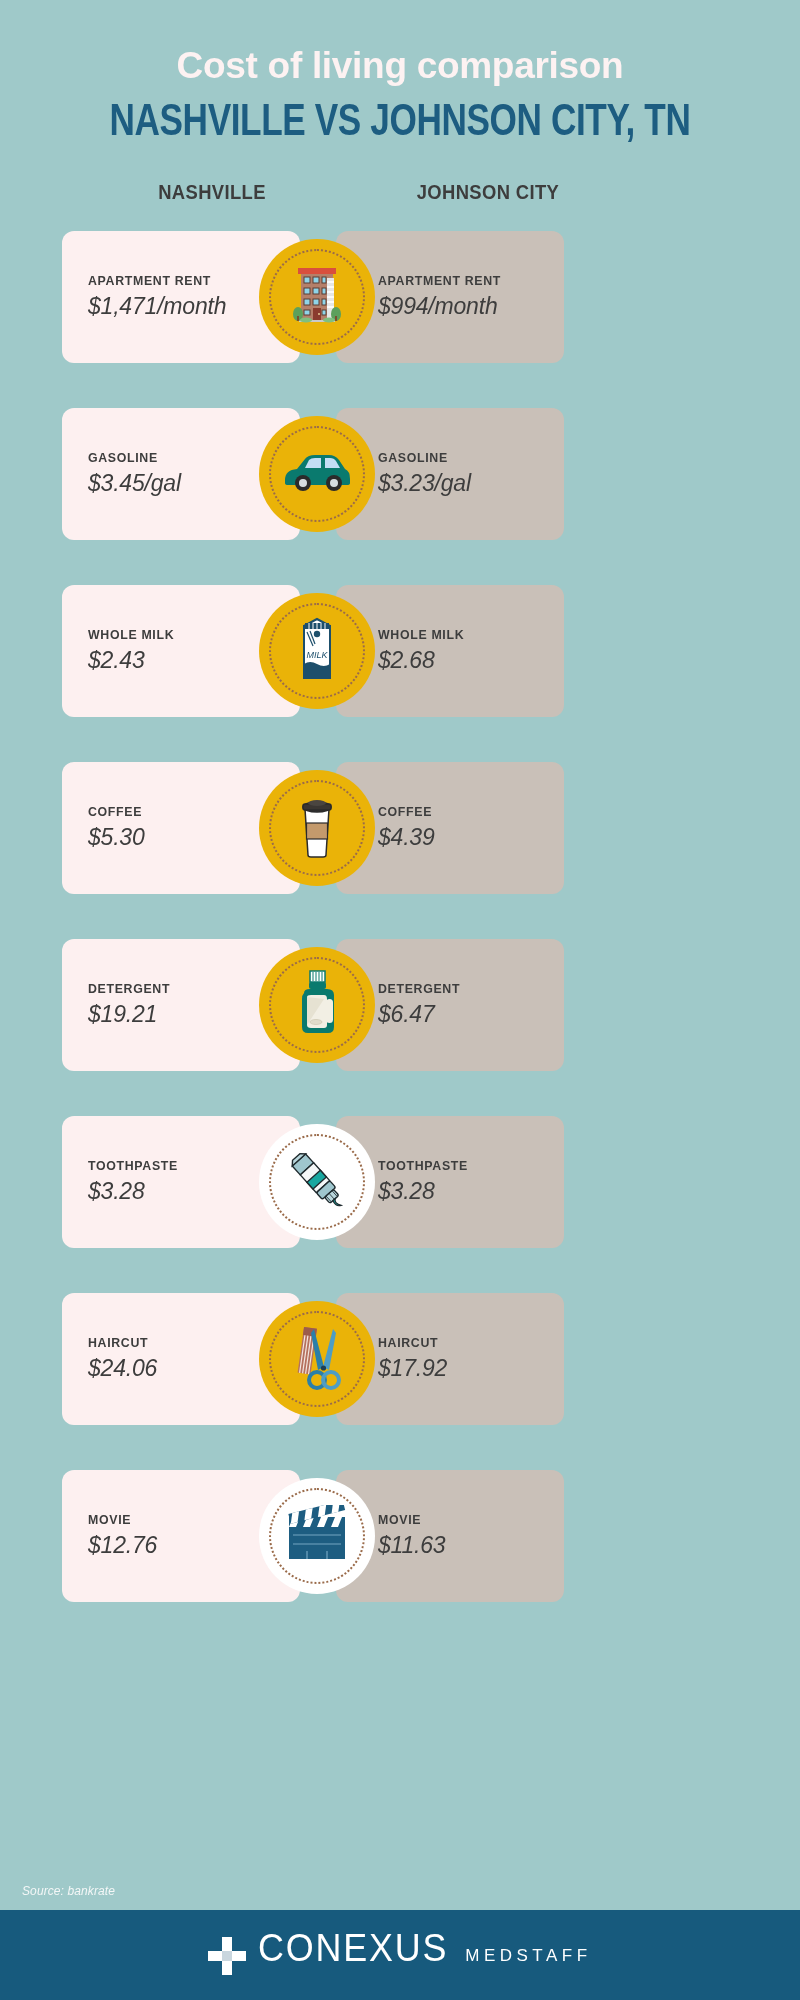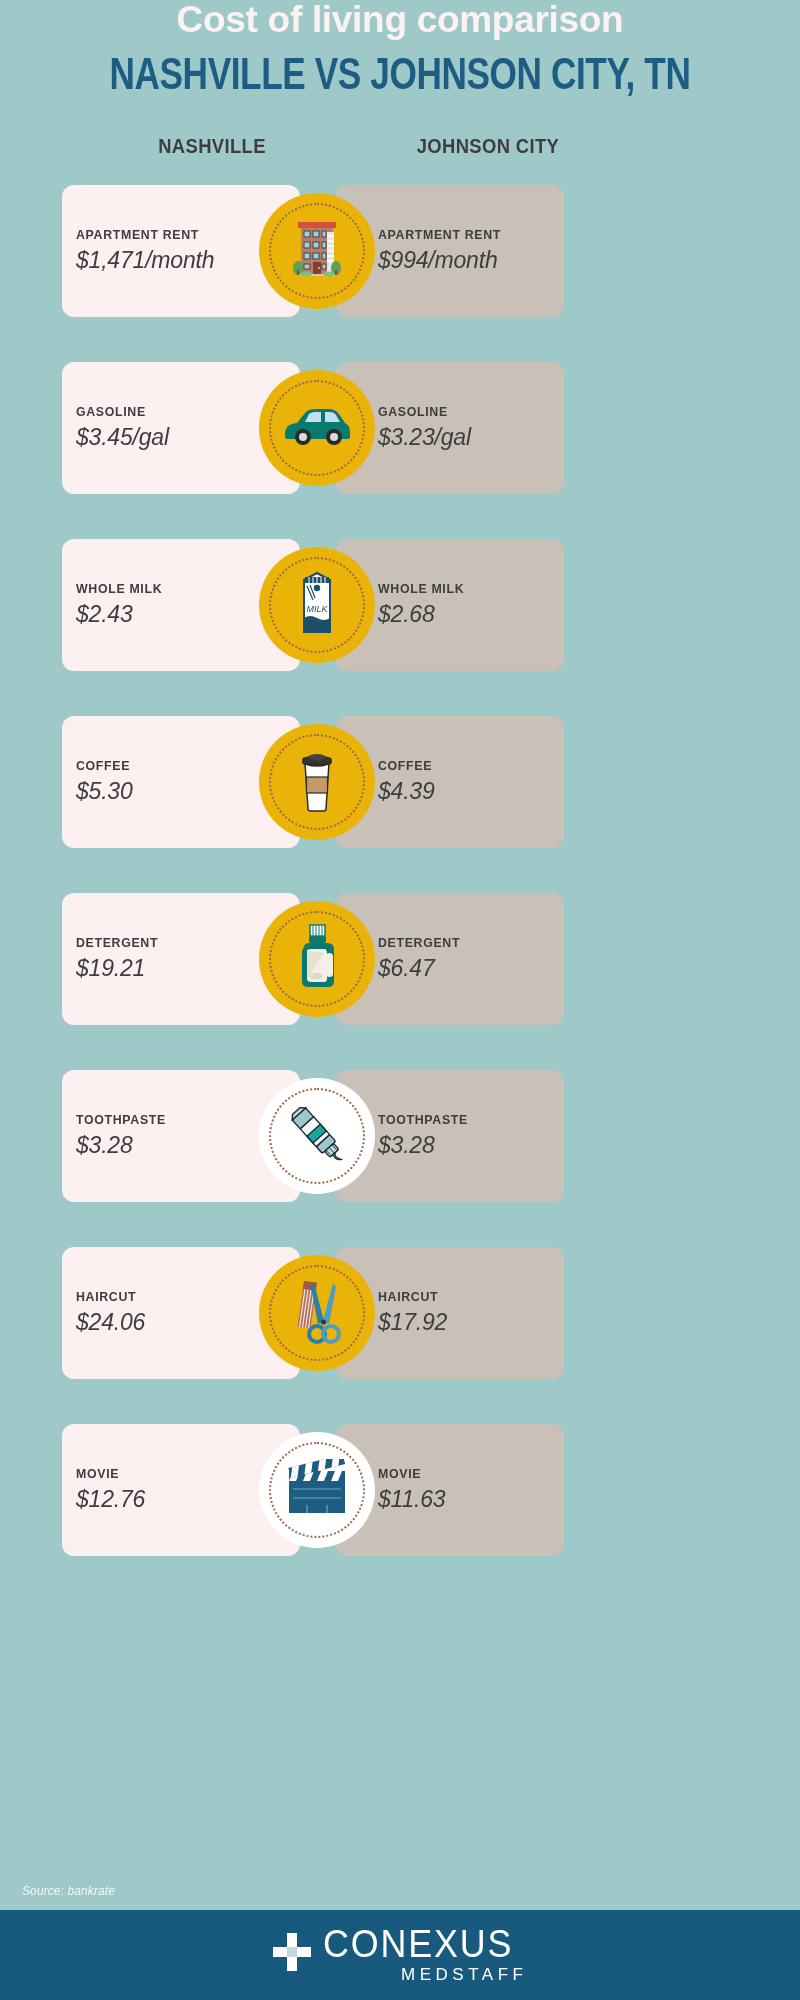--- a/index.html
+++ b/index.html
@@ -5,21 +5,21 @@
   * { margin:0; padding:0; box-sizing:border-box; }
   html,body { width:800px; height:2000px; }
   body {
     background:#9fc9c9;
     font-family:"Liberation Sans", sans-serif;
     position:relative;
     overflow:hidden;
   }
 
   
-  .header { text-align:center; }
+  .header { padding-top:46px; text-align:center; }
   .title-main {
     font-size:37px;
     font-weight:bold;
     color:#fdf2f2;
     letter-spacing:-0.3px;
     line-height:1.1;
   }
   .title-sub {
     margin-top:10px;
     font-size:44px;
@@ -55,21 +55,21 @@
   .row {
     position:relative;
     height:150px;
     margin-bottom:27px;
   }
 
   .card {
     position:absolute;
     top:0;
     height:132px;
-    padding:0 14px;
+    padding:0 26px;
     display:flex;
     flex-direction:column;
     justify-content:center;
   }
   .card.left {
     left:62px;
     width:238px;
     background:#fdf0f0;
     border-radius:12px;
     align-items:flex-start;
@@ -139,21 +139,21 @@
     left:0; bottom:0;
     width:800px;
     height:90px;
     background:#175a7d;
     display:flex;
     align-items:center;
     justify-content:center;
   }
   .logo { display:flex; align-items:flex-start; gap:10px; }
   .logo-cross { margin-top:6px; }
-  .logo-words { display:flex; flex-direction:column; align-items:flex-end; }
+  .logo-words { display:flex; flex-direction:row; align-items:flex-end; }
   .logo-name {
     font-size:39px;
     color:#ffffff;
     font-weight:300;
     letter-spacing:2px;
     line-height:0.95;
     transform:scaleX(0.92);
     transform-origin:left center;
   }
   .logo-tag {

